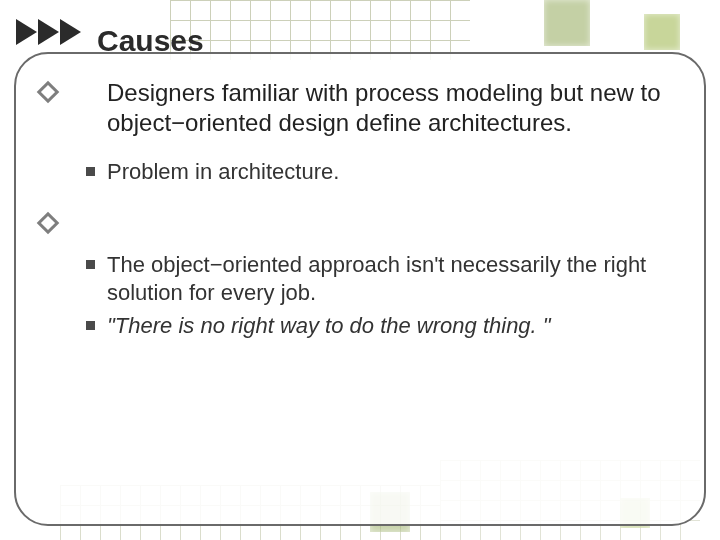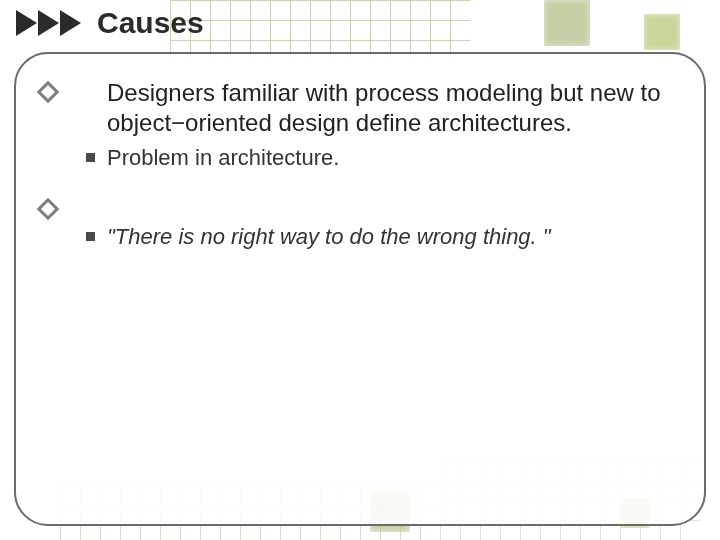--- a/index.html
+++ b/index.html
@@ -68,20 +68,21 @@
   .arrow {
     width: 0; height: 0;
     border-top: 13px solid transparent;
     border-bottom: 13px solid transparent;
     border-left: 21px solid #2b2b2b;
   }
   .title {
     font-size: 30px;
     font-weight: 700;
     color: #2b2b2b;
+    margin-top: 18px;
   }
 
   
   .content {
     position: absolute;
     top: 78px;
     left: 40px;
     right: 40px;
     z-index: 2;
   }
@@ -112,21 +113,21 @@
     background: #fff;
     transform: rotate(45deg);
   }
   .l1-text {
     font-size: 24px;
     color: #222;
     line-height: 1.25;
     margin-left: 44px;
   }
   .sublist {
-    margin: 6px 0 22px 46px;
+    margin: 20px 0 22px 46px;
   }
   .item-l2 {
     display: flex;
     align-items: flex-start;
     margin-top: 4px;
   }
   .bullet-square {
     width: 9px; height: 9px;
     background: #4a4a4a;
     margin-top: 9px;
@@ -176,17 +177,21 @@
       <div class="l2-text">Problem in architecture.</div>
     </div>
   </div>
 
   <div class="item-l1">
     <div class="bullet-diamond"></div>
   </div>
   <div class="sublist">
     <div class="item-l2">
       <div class="bullet-square"></div>
+      <div class="l2-text">The object−oriented approach isn't necessarily the right solution for every job.</div>
+    </div>
+    <div class="item-l2">
+      <div class="bullet-square"></div>
       <div class="l2-text italic">"There is no right way to do the wrong thing. "</div>
     </div>
   </div>
 
 </div>
 
 </body></html>

